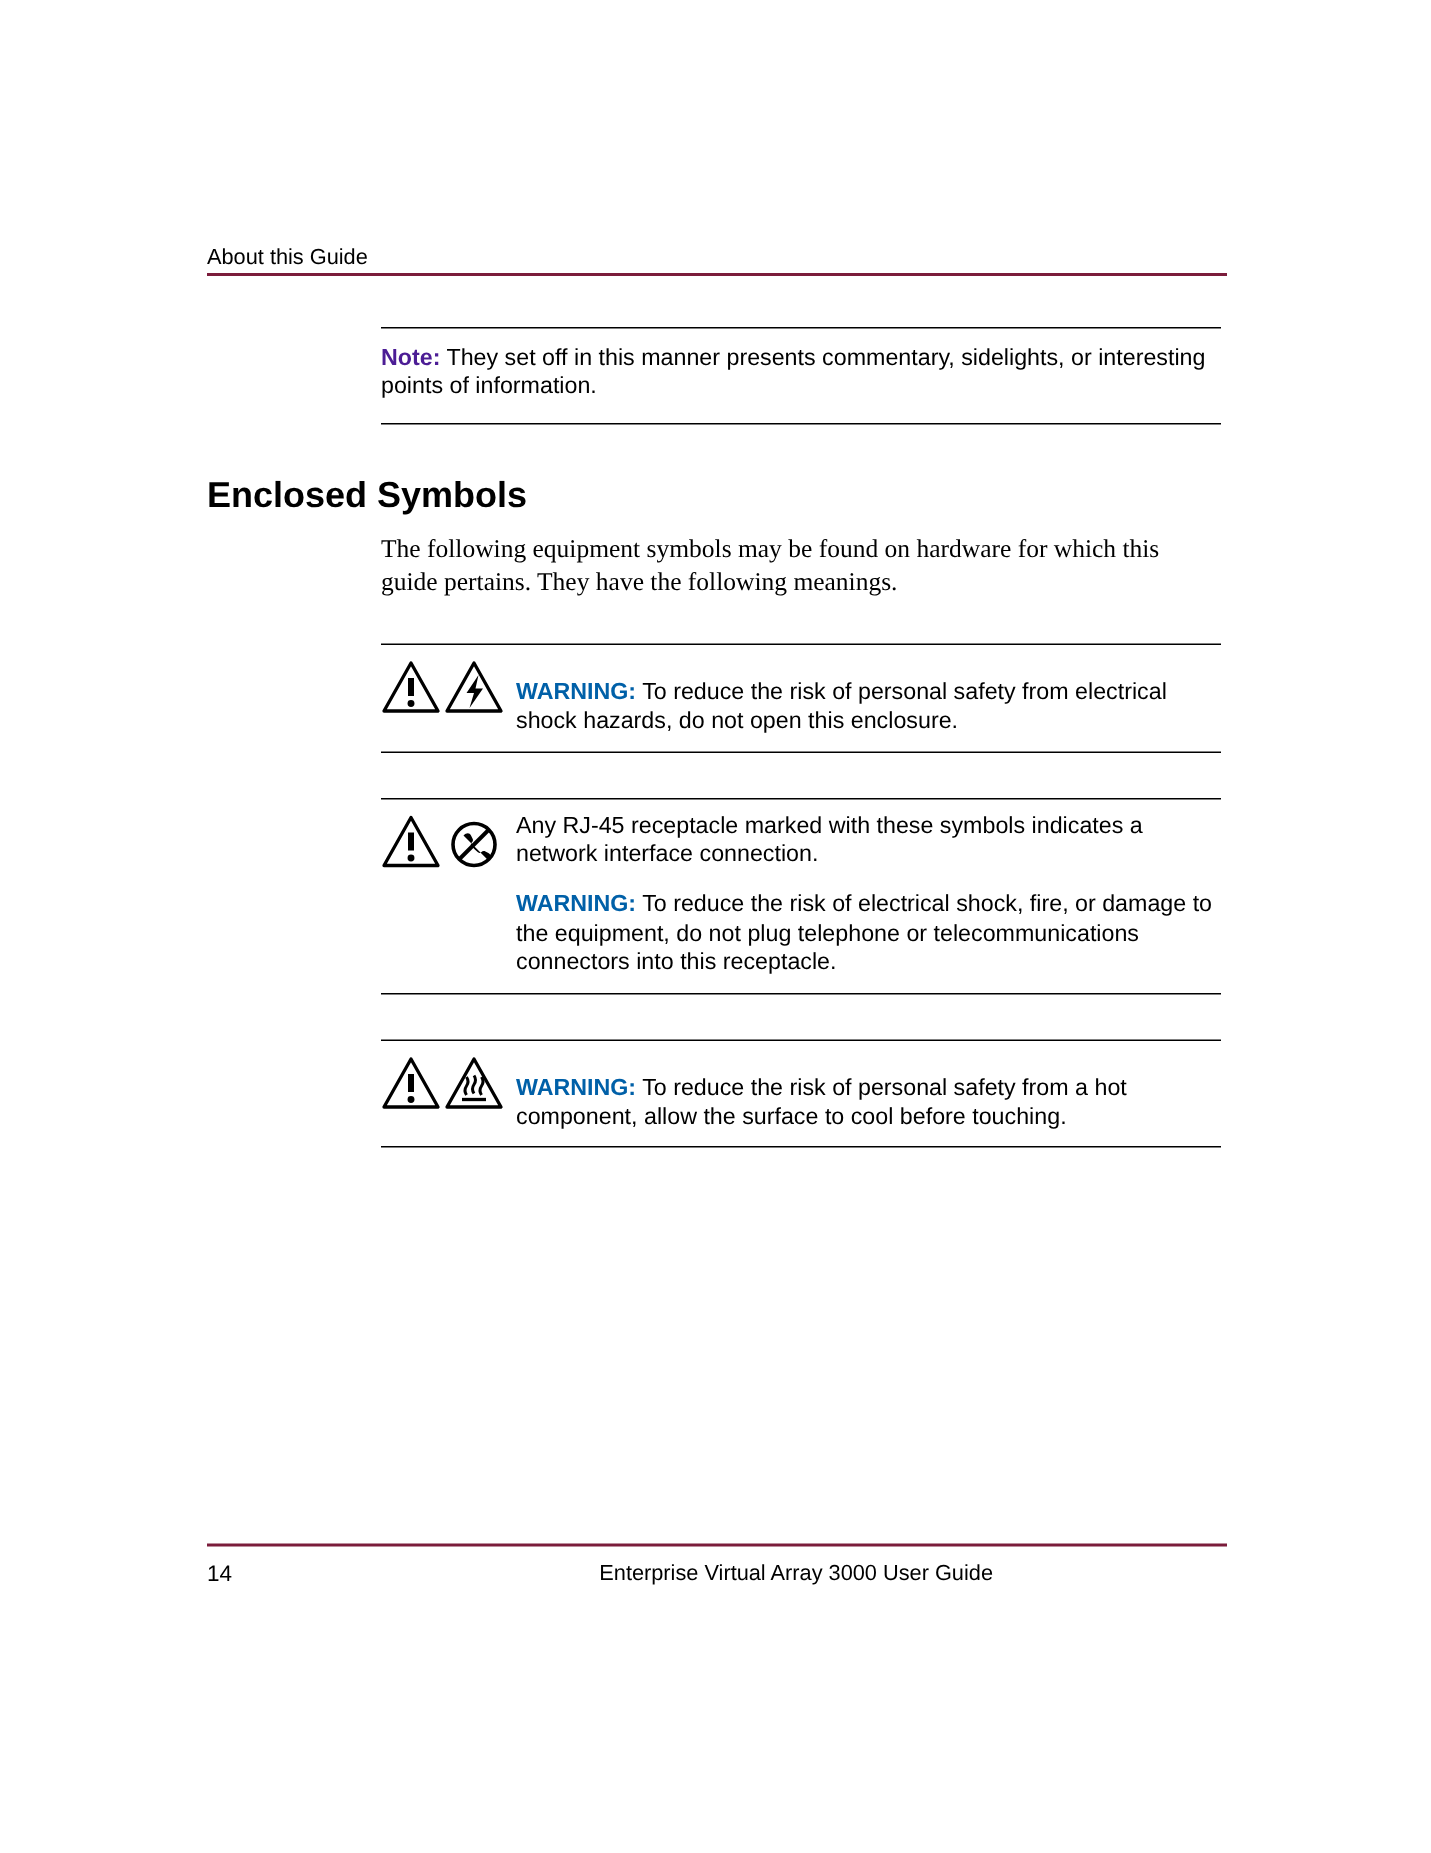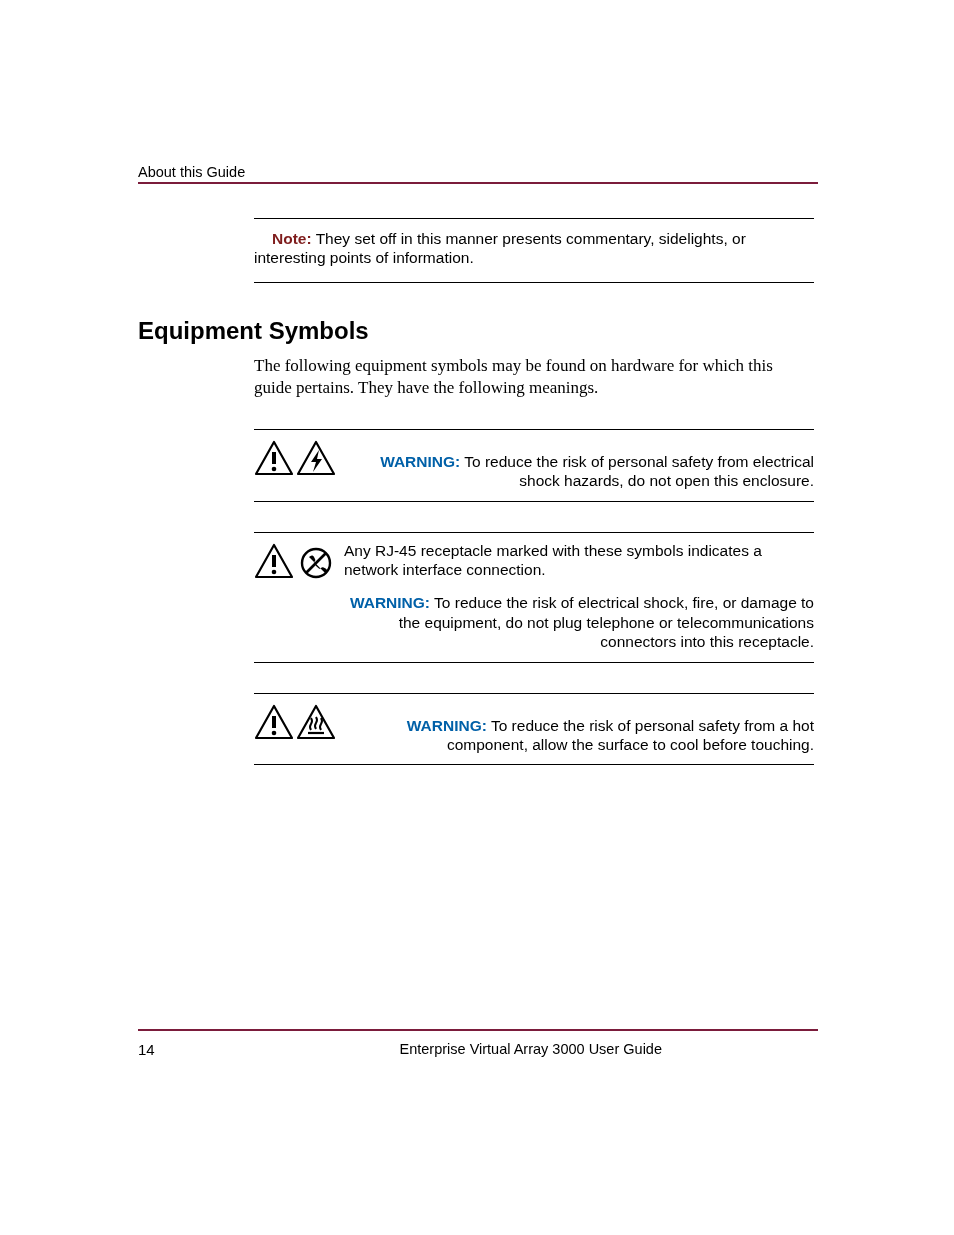--- a/index.html
+++ b/index.html
@@ -43,22 +43,21 @@
     margin-left: 116px;
     margin-right: 4px;
     border-top: 1.3px solid #000;
     border-bottom: 1.3px solid #000;
     padding: 10px 0 14px 0;
     font-size: 15.5px;
     line-height: 1.25;
   }
   .note-label {
     font-weight: bold;
-    color: #7f1d1d;
-    margin-left: 18px;
+    color: #4c1d95;
   }
   .section-heading {
     margin-top: 34px;
     font-size: 24px;
     font-weight: bold;
     margin-bottom: 10px;
   }
   .intro-para {
     margin-left: 116px;
     margin-right: 4px;
@@ -89,21 +88,20 @@
     height: 36px;
     display: block;
   }
   .symbol-text {
     flex: 1;
     font-size: 15.5px;
     line-height: 1.25;
   }
   .warning-para {
     margin-top: 14px;
-    text-align: right;
   }
   .warn-label {
     font-weight: bold;
     color: #0060a8;
   }
   .footer-rule {
     position: absolute;
     left: 138px;
     width: 680px;
     top: 1029px;
@@ -132,21 +130,21 @@
   <div class="header-title">About this Guide</div>
   <div class="header-rule"></div>
 
   <div class="content">
 
     <div class="note-block">
       <span class="note-label">Note:</span>
       <span>They set off in this manner presents commentary, sidelights, or interesting points of information.</span>
     </div>
 
-    <div class="section-heading">Equipment Symbols</div>
+    <div class="section-heading">Enclosed Symbols</div>
     <div class="intro-para">The following equipment symbols may be found on hardware for which this guide pertains. They have the following meanings.</div>
 
     <div class="symbol-block">
       <div class="symbol-row">
         <div class="symbol-icons">
           <svg class="tri" viewBox="0 0 40 36">
             <polygon points="20,2 38,34 2,34" fill="none" stroke="#000" stroke-width="2.2" stroke-linejoin="round"></polygon>
             <rect x="18" y="12" width="4" height="12" fill="#000"></rect>
             <circle cx="20" cy="29" r="2.3" fill="#000"></circle>
           </svg>

